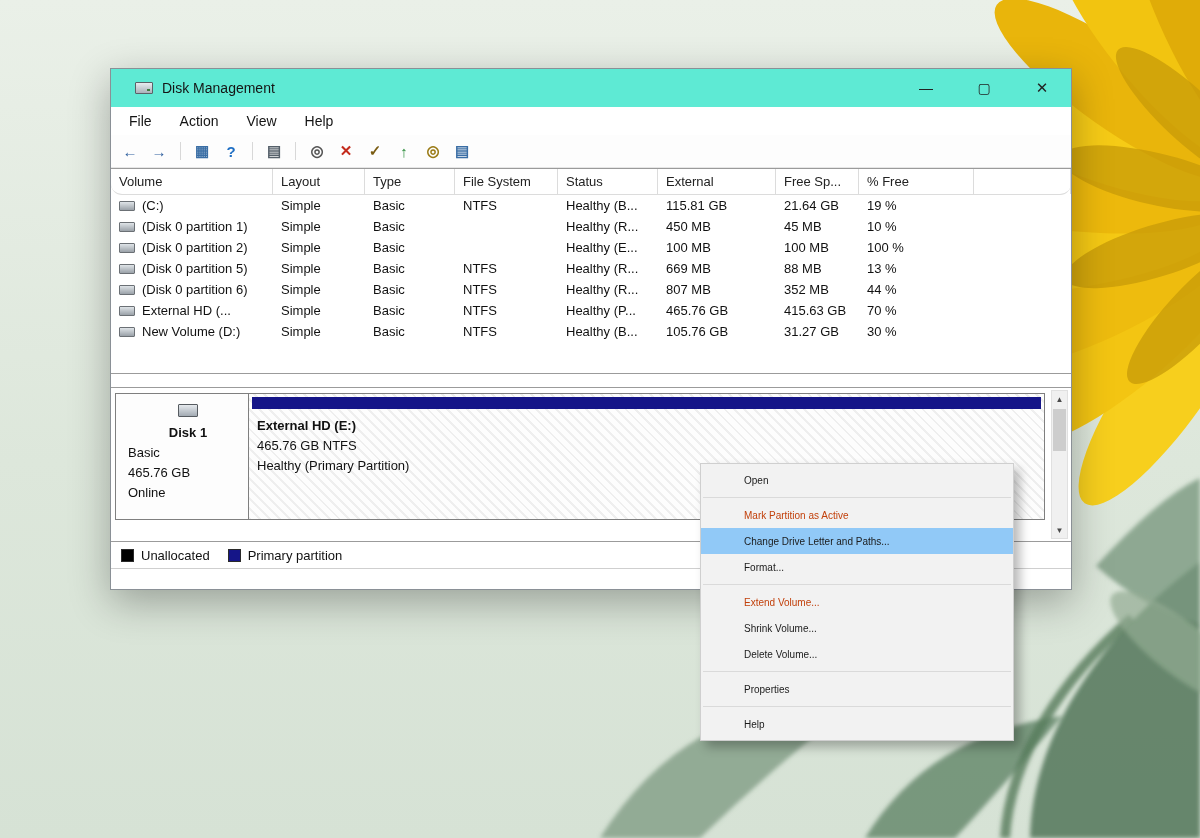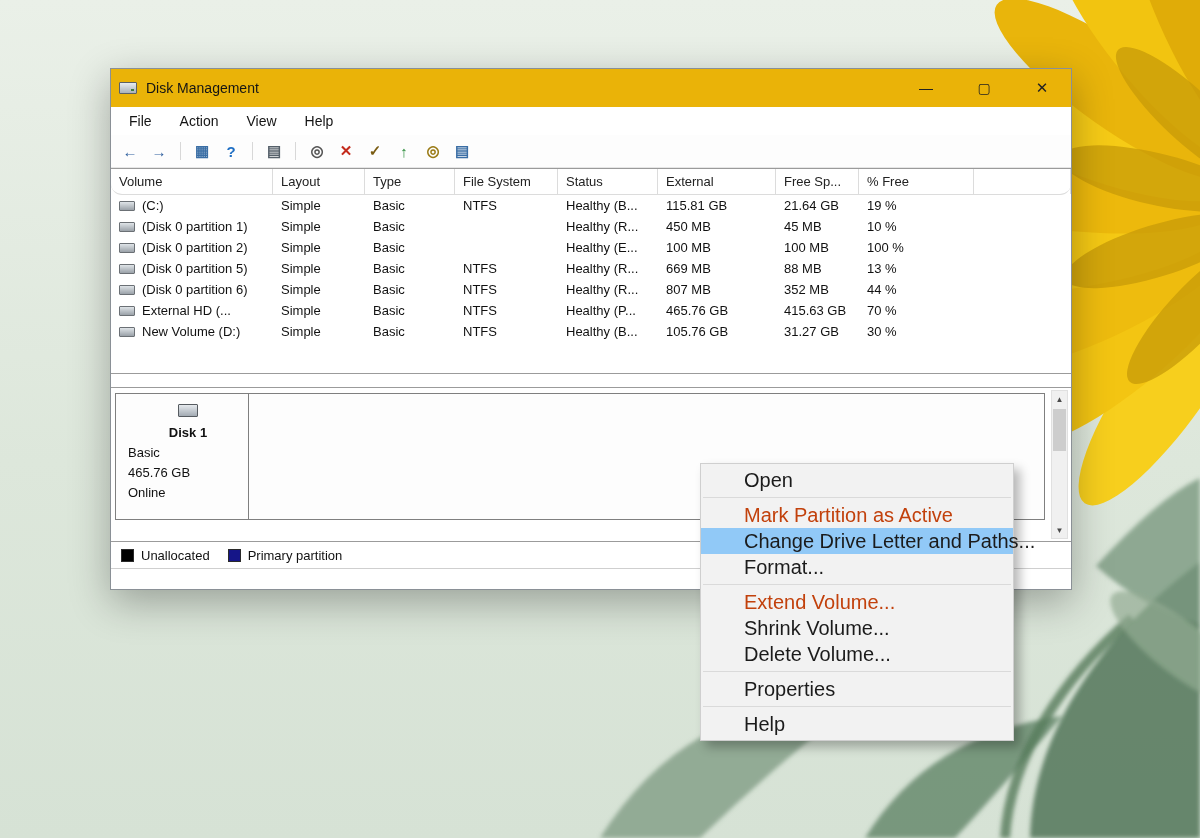--- a/index.html
+++ b/index.html
@@ -9,21 +9,21 @@
     background:linear-gradient(180deg,#eaf0e8 0%,#dde7db 55%,#d6e2d5 100%);
   }
   svg.decor{position:absolute;left:0;top:0;z-index:0;}
 
   
   .window{
     position:absolute;left:110px;top:68px;width:962px;height:522px;z-index:1;
     background:#fff;border:1px solid #8a9096;box-shadow:0 12px 38px rgba(0,0,0,.30);
     box-sizing:border-box;display:flex;flex-direction:column;
   }
-  .titlebar{height:38px;display:flex;align-items:center;padding-left:8px;background:#eab308;flex:0 0 auto;}
+  .titlebar{height:38px;display:flex;align-items:center;padding-left:24px;background:#5eead4;flex:0 0 auto;}
   .drive-glyph{display:inline-block;width:16px;height:10px;border:1px solid #5b6168;border-radius:1px;
     background:linear-gradient(180deg,#e8ecef 0%,#aab2ba 100%);position:relative;}
   .drive-glyph::after{content:"";position:absolute;right:2px;bottom:2px;width:3px;height:2px;background:#3f7d3f;}
   .title{font-size:14px;color:#151515;margin-left:9px;}
   .win-controls{margin-left:auto;display:flex;height:100%;}
   .win-btn{width:58px;height:100%;display:flex;align-items:center;justify-content:center;
     font-size:14px;color:#222;background:transparent;border:none;cursor:default;}
   .win-btn.close-btn{font-size:15px;}
 
   .menubar{height:28px;display:flex;align-items:center;padding-left:14px;gap:20px;font-size:14px;color:#141414;background:#fff;flex:0 0 auto;}
@@ -68,21 +68,21 @@
   .legend-item{display:flex;align-items:center;gap:7px;}
   .legend-swatch{width:13px;height:13px;border:1px solid #2a2a2a;box-sizing:border-box;}
   .statusbar{flex:1;border-top:1px solid #cfcfcf;background:#fff;}
 
   
   .context-menu{
     position:absolute;left:700px;top:463px;width:314px;z-index:3;
     background:#f2f2f2;border:1px solid #cfcfcf;box-shadow:6px 6px 10px rgba(0,0,0,.28);
     padding:3px 0;box-sizing:border-box;
   }
-  .cm-item{height:26px;display:flex;align-items:center;padding-left:43px;font-size:20px;color:#1b1b1b;white-space:nowrap;}
+  .cm-item{height:26px;display:flex;align-items:center;padding-left:43px;font-size:10px;color:#1b1b1b;white-space:nowrap;}
   .cm-item.disabled{color:#c2410c;}
   .cm-sep{height:1px;background:#dadada;margin:4px 2px;}
 </style>
 </head>
 <body>
 
 <svg class="decor" width="1200" height="838" viewBox="0 0 1200 838">
   <defs>
     <filter id="soft">
         <feGaussianBlur stdDeviation="2"></feGaussianBlur>
@@ -308,20 +308,28 @@
     <div class="disk-row">
       <div class="disk-info">
         <div class="disk-name-row">
           <span class="disk-ico"></span>
           <span class="bold">Disk 1</span>
         </div>
         <div>Basic</div>
         <div>465.76 GB</div>
         <div>Online</div>
       </div>
+      <div class="partition">
+        <div class="part-top"></div>
+        <div class="part-text">
+          <div class="bold">External HD  (E:)</div>
+          <div>465.76 GB NTFS</div>
+          <div>Healthy (Primary Partition)</div>
+        </div>
+      </div>
     </div>
     <div class="vscroll">
       <div class="scroll-arrow">▲</div>
       <div class="scroll-thumb"></div>
       <div class="scroll-spacer"></div>
       <div class="scroll-arrow">▼</div>
     </div>
   </div>
 
   <div class="legend">

